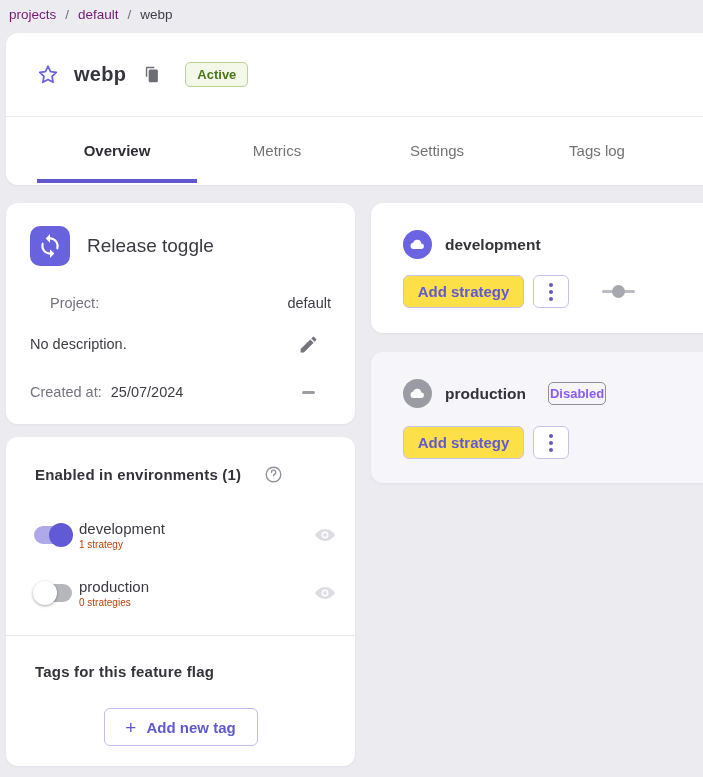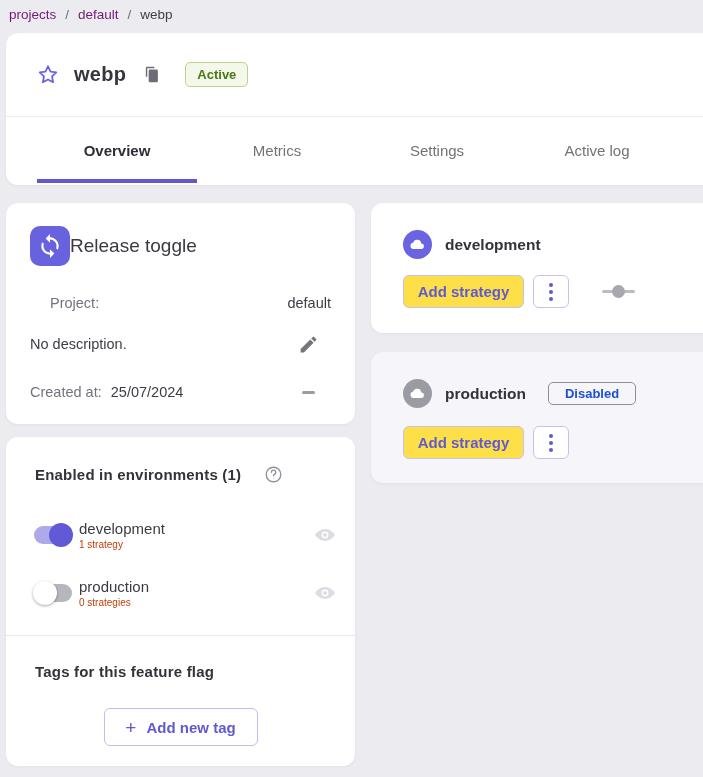--- a/index.html
+++ b/index.html
@@ -48,21 +48,21 @@
     font-size:15px; color:#737373; position:relative; cursor:pointer;
   }
   .tab.active { font-weight:bold; color:#2d2d34; }
   .tab.active::after {
     content:""; position:absolute; left:0; right:0; bottom:0;
     height:4px; background:#6158cf;
   }
 
   
   #release-card { left:6px; top:203px; width:349px; height:221px; }
-  .rt-head { position:absolute; left:24px; top:23px; display:flex; align-items:center; gap:0; }
+  .rt-head { position:absolute; left:24px; top:23px; display:flex; align-items:center; gap:17px; }
   .rt-icon {
     width:40px; height:40px; border-radius:10px; background:#6862de;
     display:flex; align-items:center; justify-content:center;
   }
   .rt-title { font-size:19px; color:#3a3a42; }
   .kv-row {
     position:absolute; left:24px; right:24px; height:24px;
     display:flex; align-items:center; justify-content:space-between;
     font-size:14.5px;
   }
@@ -112,21 +112,21 @@
   .envp-head { position:absolute; left:32px; top:27px; display:flex; align-items:center; gap:13px; }
   .cloud-circle {
     width:29px; height:29px; border-radius:50%;
     display:flex; align-items:center; justify-content:center; flex:0 0 auto;
   }
   .cloud-circle.purple { background:#6a64e2; }
   .cloud-circle.gray   { background:#9b9ba3; }
   .envp-name { font-size:15.5px; font-weight:bold; color:#33333a; }
   .disabled-badge {
     margin-left:9px; border:1px solid #8f8f97; border-radius:5px;
-    color:#1d4ed8; font-size:13px; font-weight:600; padding:3px 16px;
+    color:#8b5cf6; font-size:13px; font-weight:600; padding:3px 1px;
     background:transparent;
   }
   .envp-actions { position:absolute; left:32px; display:flex; align-items:center; gap:9px; }
   #dev-panel  .envp-actions { top:72px; }
   #prod-panel .envp-actions { top:74px; }
   .add-strategy-btn {
     width:121px; height:33px; background:#fde047;
     border:1px solid #c6c2ee; border-radius:6px;
     color:#6159d0; font-weight:bold; font-size:15px;
     font-family:"Liberation Sans", sans-serif; cursor:pointer;
@@ -166,21 +166,21 @@
       <svg viewBox="0 0 24 24" width="17" height="19" fill="#6d6d76">
         <path d="M16 1H6a2 2 0 0 0-2 2v12h2V3h10V1zm3 4H10a2 2 0 0 0-2 2v14a2 2 0 0 0 2 2h9a2 2 0 0 0 2-2V7a2 2 0 0 0-2-2z"></path>
       </svg>
     </span>
     <span class="status-badge">Active</span>
   </div>
   <div class="tabs">
     <div class="tab active">Overview</div>
     <div class="tab">Metrics</div>
     <div class="tab">Settings</div>
-    <div class="tab">Active log</div>
+    <div class="tab">Tags log</div>
   </div>
 </section>
 
 <section class="card" id="release-card">
   <div class="rt-head">
     <span class="rt-icon">
       <svg viewBox="0 0 24 24" width="26" height="26" fill="#ffffff">
         <path d="M12 4V1L8 5l4 4V6a6 6 0 0 1 5.65 8.03l1.52 1.52A8 8 0 0 0 12 4zm0 14a6 6 0 0 1-5.65-8.03L4.83 8.45A8 8 0 0 0 12 20v3l4-4-4-4v3z"></path>
       </svg>
     </span>

